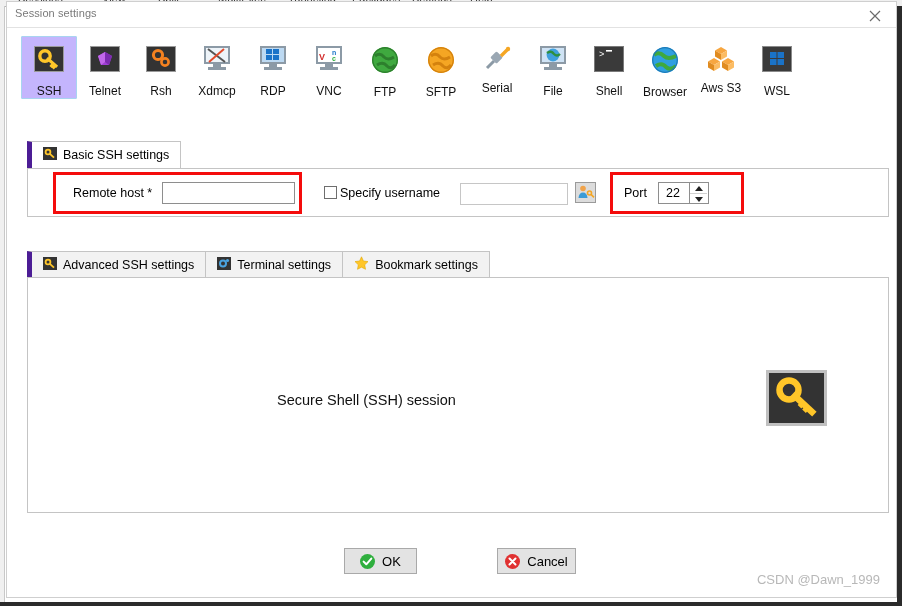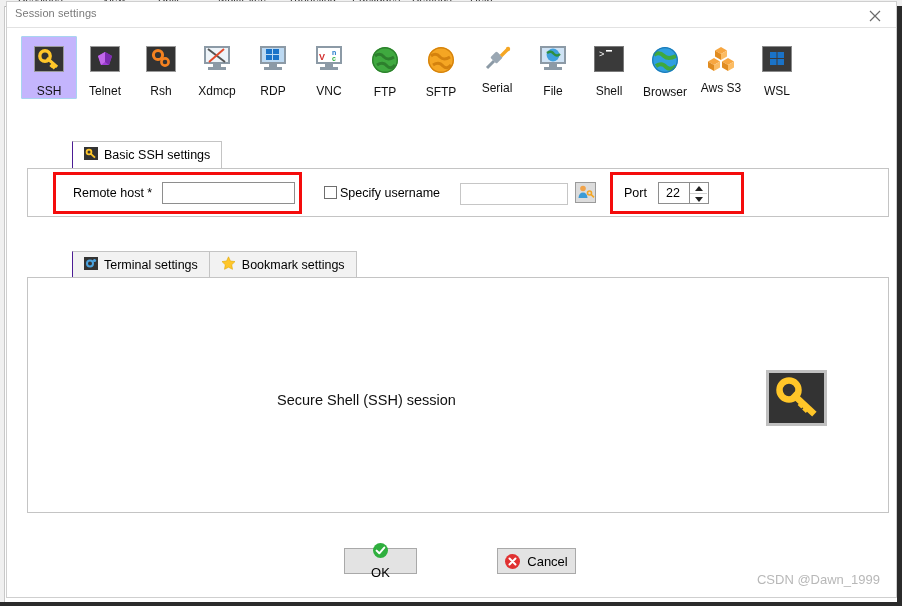--- a/index.html
+++ b/index.html
@@ -174,21 +174,21 @@
     padding: 0 11px;
     font-size: 12.5px;
     background: #f2f2f2;
     border: 1px solid #c4c4c4;
     border-bottom: none;
     border-left: none;
     box-sizing: border-box;
     cursor: pointer;
     white-space: nowrap;
   }
-  .tab:first-child { border-left: 1px solid #4c1d95; margin-left: 45px; }
+  .tab:first-child { border-left: 5px solid #4c1d95; }
   .tab.active { background: #ffffff; height: 27px; }
   .tab .ticon { margin-right: 6px; display: inline-block; }
 
   .panel {
     position: absolute;
     background: #ffffff;
     border: 1px solid #c4c4c4;
     box-sizing: border-box;
   }
 
@@ -294,21 +294,21 @@
     position: absolute;
     height: 26px;
     background: #e3e3e3;
     border: 1px solid #a9a9a9;
     box-sizing: border-box;
     display: flex; align-items: center; justify-content: center;
     gap: 7px;
     font-size: 13px;
     cursor: pointer;
   }
-  #ok-button     { left: 337px; top: 546px; width: 73px; flex-direction: column; }
+  #ok-button     { left: 337px; top: 546px; width: 73px; }
   #cancel-button { left: 490px; top: 546px; width: 79px; }
   .badge {
     width: 15px; height: 15px; border-radius: 50%;
     position: relative; flex: none;
   }
   .badge.ok  { background: #2faf3e; }
   .badge.no  { background: #e03131; }
   .badge svg { position: absolute; left: 0; top: 0; }
 
   #watermark {
@@ -587,20 +587,30 @@
       <div class="sbtn">
         <div class="caret down"></div>
       </div>
     </div>
 
     <div class="hl" id="hl-remote-host"></div>
     <div class="hl" id="hl-port"></div>
 
     <div class="tabstrip" id="adv-tabs">
 
+      <div class="tab">
+        <span class="ticon">
+          <svg width="14" height="13" viewBox="0 0 14 13">
+            <rect x="0" y="0" width="14" height="13" fill="#333"></rect>
+            <circle cx="5" cy="5" r="2.4" fill="none" stroke="#ffc629" stroke-width="1.8"></circle>
+            <path d="M6.6 6.6 L11 10.6" stroke="#ffc629" stroke-width="1.8" fill="none"></path>
+          </svg>
+        </span>
+        <span>Advanced SSH settings</span>
+      </div>
 
       <div class="tab">
         <span class="ticon">
           <svg width="14" height="13" viewBox="0 0 14 13">
             <rect x="0" y="0" width="14" height="13" fill="#333"></rect>
             <circle cx="6" cy="6.5" r="3" fill="none" stroke="#4aa3e0" stroke-width="2"></circle>
             <circle cx="10.5" cy="3.5" r="1.6" fill="#4aa3e0"></circle>
           </svg>
         </span>
         <span>Terminal settings</span>

